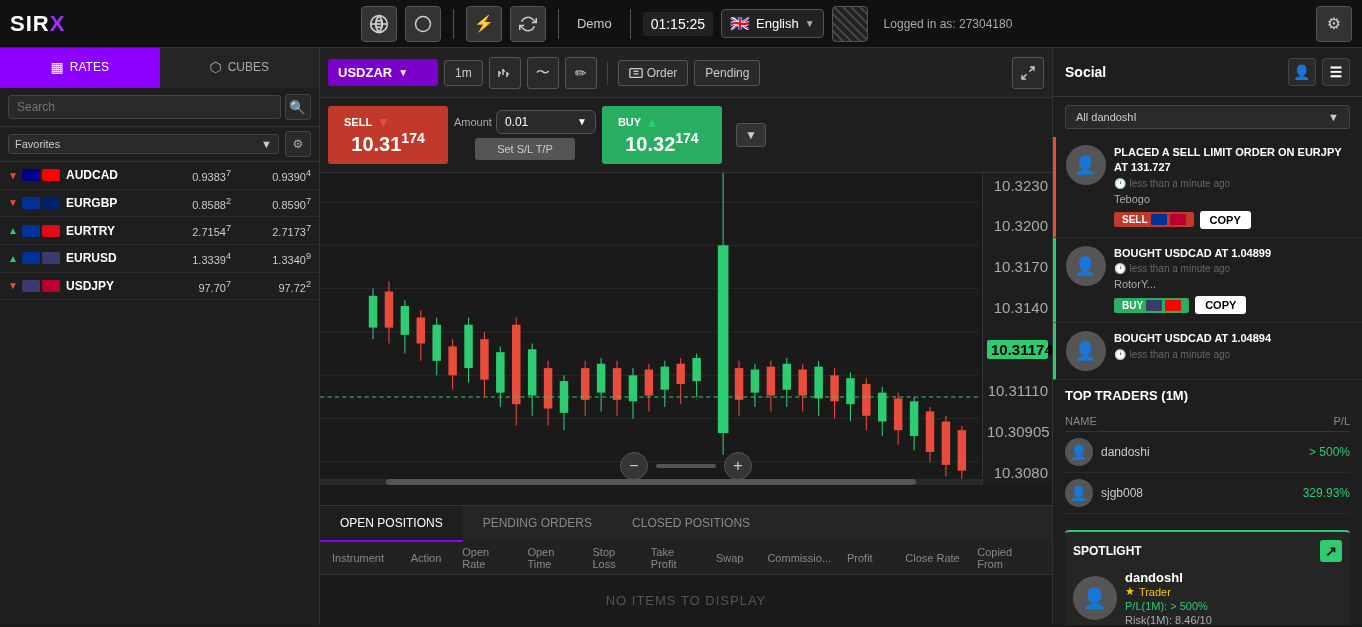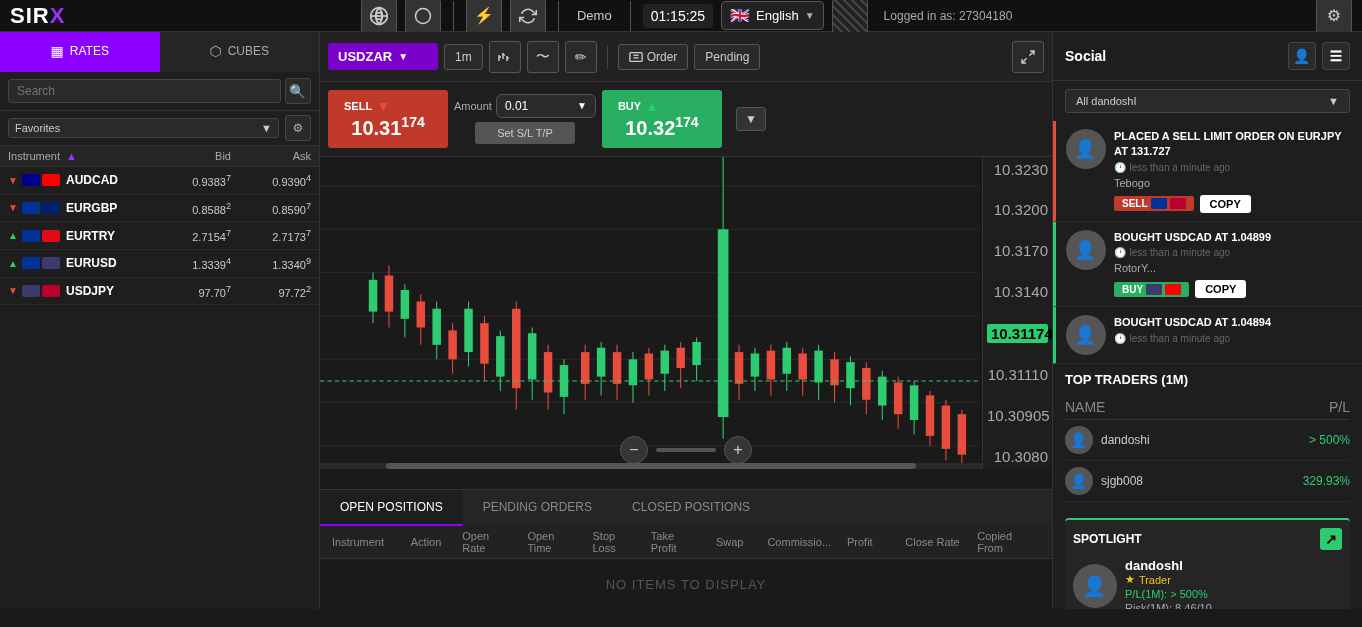--- a/index.html
+++ b/index.html
@@ -1,19 +1,19 @@
 <!DOCTYPE html>
 <html><head>
   <meta charset="utf-8">
   <style>
     * { margin: 0; padding: 0; box-sizing: border-box; }
     body { background: #1a1a1a; color: #ccc; font-family: Arial, sans-serif; font-size: 12px; width: 1362px; height: 627px; overflow: hidden; }
 
     
-    .top-bar { background: #111; height: 32px; display: flex; align-items: center; justify-content: space-between; padding: 0 10px; border-bottom: 1px solid #333; }
+    .top-bar { background: #111; height: 48px; display: flex; align-items: center; justify-content: space-between; padding: 0 10px; border-bottom: 1px solid #333; }
     .top-bar-left { display: flex; align-items: center; gap: 6px; }
     .logo { display: flex; align-items: center; }
     .logo-text { color: #fff; font-size: 22px; font-weight: bold; letter-spacing: 1px; }
     .logo-x { color: #9b30ff; }
     .top-bar-center { display: flex; align-items: center; gap: 8px; }
     .tb-icon-btn { background: #333; border: 1px solid #555; border-radius: 4px; width: 36px; height: 36px; display: flex; align-items: center; justify-content: center; color: #ccc; cursor: pointer; font-size: 16px; }
     .tb-separator { width: 1px; height: 30px; background: #555; margin: 0 4px; }
     .demo-badge { color: #ccc; font-size: 13px; margin: 0 6px; }
     .timer { color: #fff; font-size: 14px; background: #222; padding: 4px 8px; border-radius: 3px; }
     .lang-select { display: flex; align-items: center; background: #222; border: 1px solid #555; border-radius: 4px; padding: 4px 8px; gap: 6px; cursor: pointer; }
@@ -132,21 +132,21 @@
     .feed-trader { color: #aaa; font-size: 11px; margin-top: 4px; }
     .feed-buttons { display: flex; align-items: center; gap: 6px; margin-top: 6px; }
     .action-badge { padding: 2px 8px; border-radius: 2px; font-size: 10px; font-weight: bold; color: #fff; display: flex; align-items: center; gap: 3px; }
     .action-badge.sell { background: #c0392b; }
     .action-badge.buy { background: #27ae60; }
     .flag-mini { display: inline-block; width: 16px; height: 11px; border-radius: 1px; }
     .copy-btn { background: #fff; color: #000; border: none; padding: 3px 10px; border-radius: 3px; font-size: 11px; font-weight: bold; cursor: pointer; }
 
     .top-traders { padding: 8px 12px; }
     .top-traders-header { font-size: 13px; font-weight: bold; color: #fff; margin-bottom: 8px; }
-    .top-traders-cols { display: flex; justify-content: space-between; color: #888; font-size: 14px; padding: 4px 0; border-bottom: 1px solid #333; gap: 48px; }
+    .top-traders-cols { display: flex; justify-content: space-between; color: #888; font-size: 11px; padding: 4px 0; border-bottom: 1px solid #333; gap: 48px; }
     .trader-row { display: flex; align-items: center; padding: 6px 0; border-bottom: 1px solid #2a2a2a; gap: 8px; }
     .trader-avatar-sm { width: 28px; height: 28px; border-radius: 50%; background: #555; display: flex; align-items: center; justify-content: center; font-size: 14px; }
     .trader-name { flex: 1; color: #ccc; font-size: 12px; }
     .trader-pl { color: #2ecc71; font-size: 12px; }
 
     .spotlight { margin: 8px 12px; background: #252525; border-radius: 4px; padding: 8px; border-top: 2px solid #2ecc71; position: relative; }
     .spotlight-header { font-size: 12px; font-weight: bold; color: #fff; margin-bottom: 8px; display: flex; align-items: center; justify-content: space-between; }
     .spotlight-expand { background: #2ecc71; color: #000; width: 22px; height: 22px; border-radius: 3px; display: flex; align-items: center; justify-content: center; cursor: pointer; font-size: 14px; }
     .spotlight-content { display: flex; gap: 8px; align-items: center; }
     .spotlight-avatar { width: 44px; height: 44px; border-radius: 50%; background: #555; display: flex; align-items: center; justify-content: center; font-size: 20px; }
@@ -232,28 +232,20 @@
     </div>
 
     <div class="filter-row">
       <div class="filter-select">
         <span>Favorites</span>
         <span>▼</span>
       </div>
       <div class="filter-settings">⚙</div>
     </div>
 
-    <div class="instrument-header">
-      <div class="inst-col name">
-        <span>Instrument</span>
-        <span class="sort-arrow">▲</span>
-      </div>
-      <div class="inst-col bid">Bid</div>
-      <div class="inst-col ask">Ask</div>
-    </div>
 
     <div class="instrument-list">
 
       <div class="instrument-row">
         <span class="inst-arrow down">▼</span>
         <div class="inst-flags">
           <span class="flag flag-aud"></span>
           <span class="flag flag-cad"></span>
         </div>
         <span class="inst-name">AUDCAD</span>

